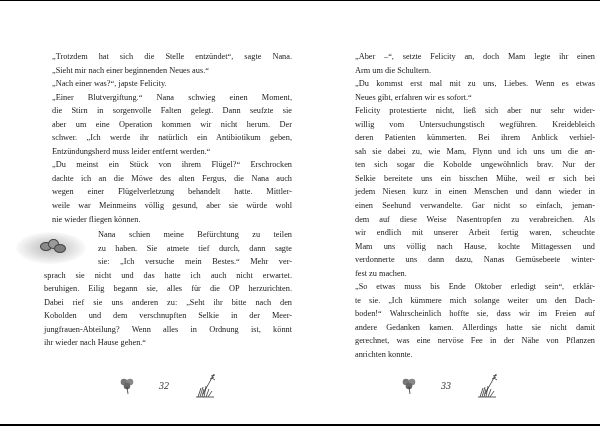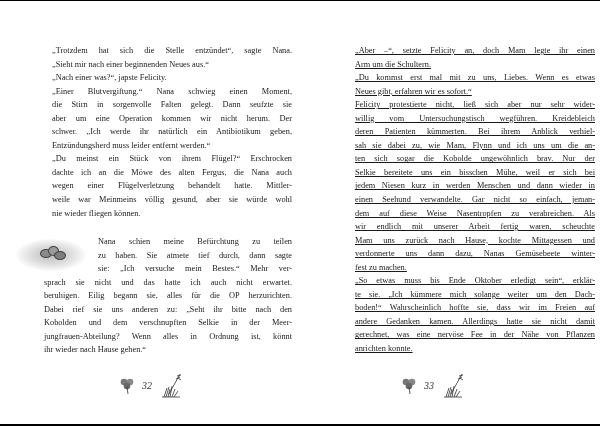--- a/index.html
+++ b/index.html
@@ -1,30 +1,30 @@
 <!DOCTYPE html>
 <html><head>
 <meta charset="utf-8">
 <style>
   html, body { margin:0; padding:0; background:#fff; }
   body { width:600px; height:426px; position:relative; overflow:hidden; }
   .topbar { position:absolute; left:0; top:0; width:600px; height:1px; background:#000; }
   .botbar { position:absolute; left:0; top:424px; width:600px; height:2px; background:#000; }
-  .page { position:absolute; top:44px; width:248px; font-family:"Liberation Serif", serif; font-size:8.3px; line-height:13.55px; color:#1a1a1a; text-align:justify; }
+  .page { position:absolute; top:50px; width:248px; font-family:"Liberation Serif", serif; font-size:8.3px; line-height:13.55px; color:#1a1a1a; text-align:justify; }
   .page.left { left:44px; }
-  .page.right { left:347px;text-decoration:underline; }
+  .page.right { left:347px; }
   .page p { margin:0; text-indent:8px; }
   .page p.noindent { text-indent:0; }
   .page .line { display:block; text-align:justify; text-align-last:justify; }
   .page .line.last { text-align-last:left; }
   .floatimg { float:left; width:82px; height:40px; margin:0 4px 0 -32px; position:relative; }
   .pebbles { position:absolute; left:4px; top:4px; width:70px; height:32px; border-radius:50%;
     background:radial-gradient(ellipse at center, #bbb 0%, #ddd 40%, rgba(255,255,255,0) 75%); }
   .stone { position:absolute; border-radius:50%; background:#8a8a8a; border:0.5px solid #444; }
-  .folio { position:absolute; top:370px; height:30px; display:flex; align-items:center; gap:8px; font-family:"Liberation Serif", serif; font-style:italic; font-size:10px; color:#333; }
+  .folio { position:absolute; top:370px; height:30px; display:flex; align-items:center; gap:25px; font-family:"Liberation Serif", serif; font-style:italic; font-size:10px; color:#333; }
   .folio.left { left:120px; }
   .folio.right { left:402px; }
   .clover { width:14px; height:16px; position:relative; }
   .clover svg, .grass svg { display:block; }
 </style>
 </head>
 <body>
 
 <div class="topbar"></div>
 <div class="botbar"></div>
@@ -44,21 +44,21 @@
     <span class="line">schwer. „Ich werde ihr natürlich ein Antibiotikum geben,</span>
     <span class="line last">Entzündungsherd muss leider entfernt werden.“</span>
   </p>
   <p>
     <span class="line">„Du meinst ein Stück von ihrem Flügel?“ Erschrocken</span>
     <span class="line">dachte ich an die Möwe des alten Fergus, die Nana auch</span>
     <span class="line">wegen einer Flügelverletzung behandelt hatte. Mittler-</span>
     <span class="line">weile war Meinmeins völlig gesund, aber sie würde wohl</span>
     <span class="line last">nie wieder fliegen können.</span>
   </p>
-  <p class="noindent" style="margin-top:15px;">
+  <p class="noindent" style="margin-top:2px;">
     <span class="floatimg">
       <span class="pebbles"></span>
       <span class="stone" style="left:28px;top:14px;width:10px;height:7px;"></span>
       <span class="stone" style="left:36px;top:11px;width:9px;height:8px;background:#9a9a9a;"></span>
       <span class="stone" style="left:42px;top:16px;width:10px;height:7px;background:#7d7d7d;"></span>
     </span>
     <span class="line">Nana schien meine Befürchtung zu teilen</span>
     <span class="line">zu haben. Sie atmete tief durch, dann sagte</span>
     <span class="line">sie: „Ich versuche mein Bestes.“ Mehr ver-</span>
     <span class="line">sprach sie nicht und das hatte ich auch nicht erwartet.</span>
@@ -96,25 +96,25 @@
     <span class="line">„Du kommst erst mal mit zu uns, Liebes. Wenn es etwas</span>
     <span class="line last">Neues gibt, erfahren wir es sofort.“</span>
   </p>
   <p>
     <span class="line">Felicity protestierte nicht, ließ sich aber nur sehr wider-</span>
     <span class="line">willig vom Untersuchungstisch wegführen. Kreidebleich</span>
     <span class="line">deren Patienten kümmerten. Bei ihrem Anblick verhiel-</span>
     <span class="line">sah sie dabei zu, wie Mam, Flynn und ich uns um die an-</span>
     <span class="line">ten sich sogar die Kobolde ungewöhnlich brav. Nur der</span>
     <span class="line">Selkie bereitete uns ein bisschen Mühe, weil er sich bei</span>
-    <span class="line">jedem Niesen kurz in werden Menschen und dann wieder in</span>
+    <span class="line">jedem Niesen kurz in einen Menschen und dann wieder in</span>
     <span class="line">einen Seehund verwandelte. Gar nicht so einfach, jeman-</span>
     <span class="line">dem auf diese Weise Nasentropfen zu verabreichen. Als</span>
     <span class="line">wir endlich mit unserer Arbeit fertig waren, scheuchte</span>
-    <span class="line">Mam uns zurück nach Hause, kochte Mittagessen und</span>
+    <span class="line">Mam uns völlig nach Hause, kochte Mittagessen und</span>
     <span class="line">verdonnerte uns dann dazu, Nanas Gemüsebeete winter-</span>
     <span class="line last">fest zu machen.</span>
   </p>
   <p>
     <span class="line">„So etwas muss bis Ende Oktober erledigt sein“, erklär-</span>
     <span class="line">te sie. „Ich kümmere mich solange weiter um den Dach-</span>
     <span class="line">boden!“ Wahrscheinlich hoffte sie, dass wir im Freien auf</span>
     <span class="line">andere Gedanken kamen. Allerdings hatte sie nicht damit</span>
     <span class="line">gerechnet, was eine nervöse Fee in der Nähe von Pflanzen</span>
     <span class="line last">anrichten konnte.</span>

